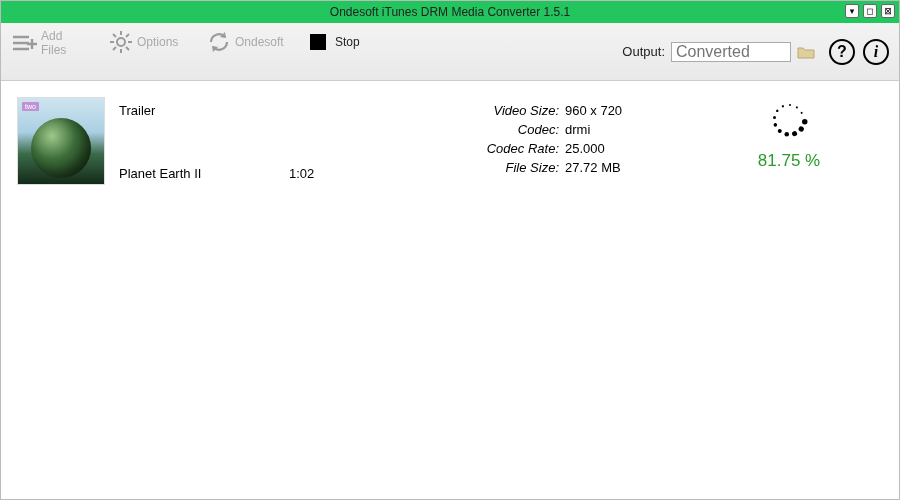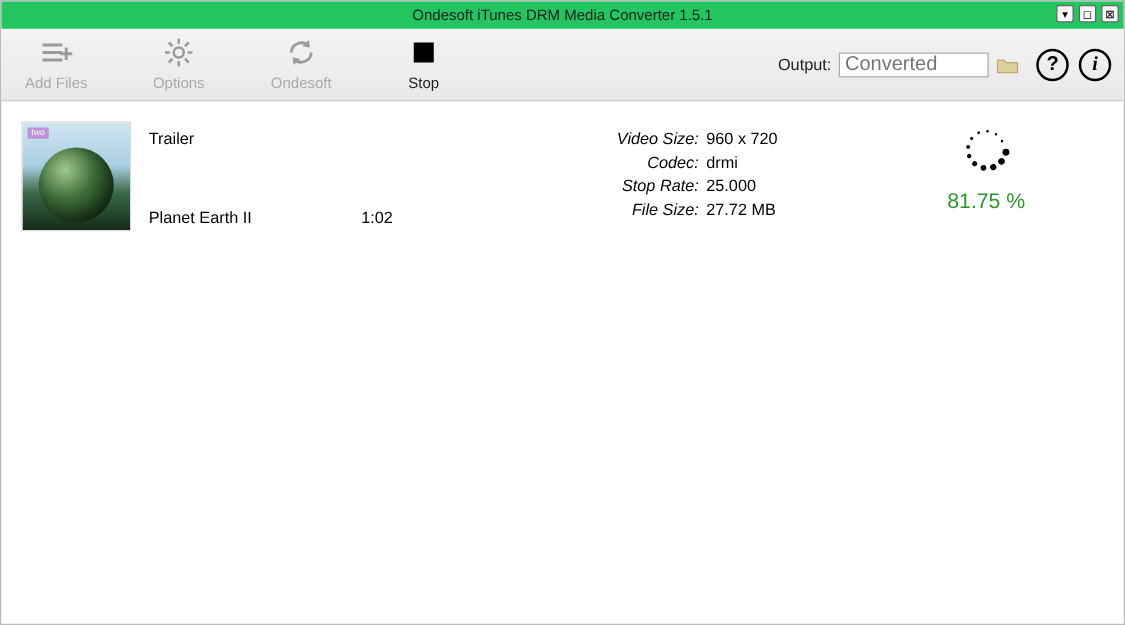--- a/index.html
+++ b/index.html
@@ -3,21 +3,21 @@
 <meta charset="utf-8">
 <style>
   * { box-sizing: border-box; margin: 0; padding: 0; font-family: Arial, Helvetica, sans-serif; }
   body { width: 900px; height: 500px; background: #fff; border: 1px solid #bbb; overflow: hidden; }
   .titlebar { height: 22px; display: flex; align-items: center; justify-content: center; position: relative; background: #22c55e; }
   .titlebar .title { font-size: 12px; color: #222; }
   .win-controls { position: absolute; right: 4px; top: 3px; display: flex; gap: 4px; }
   .win-btn { width: 14px; height: 14px; border: 1px solid #666; border-radius: 2px; display: flex; align-items: center; justify-content: center; font-size: 9px; line-height: 1; background: #fafafa; cursor: pointer; }
   .toolbar { height: 58px; background: linear-gradient(#f3f3f3,#e9e9e9); border-bottom: 1px solid #ccc; display: flex; align-items: center; padding: 0 10px; }
   .tool-group { display: flex; gap: 30px; align-items: flex-start; height: 100%; padding-top: 6px; }
-  .tool-btn { display: flex; flex-direction: column; align-items: center; gap: 4px; width: 68px; cursor: pointer; }
+  .tool-btn { display: flex; flex-direction: row; align-items: center; gap: 4px; width: 68px; cursor: pointer; }
   .tool-btn .ico { width: 26px; height: 26px; display: flex; align-items: center; justify-content: center; }
   .tool-btn .lbl { font-size: 12px; color: #222; }
   .tool-btn.disabled .lbl { color: #aaa; }
   .tool-btn.disabled svg { opacity: 0.35; }
   .spacer { flex: 1; }
   .output-row { display: flex; align-items: center; gap: 6px; margin-right: 14px; }
   .output-row .olabel { font-size: 13px; color: #222; }
   .out-input { width: 120px; height: 20px; border: 1px solid #aaa; background: #fff; font-size: 16px; color: #999; padding: 0 4px; }
   .folder-ico { width: 18px; height: 16px; display:flex; align-items:center; justify-content:center; opacity:0.7; cursor:pointer; }
   .round-ico { width: 26px; height: 26px; border: 2.5px solid #000; border-radius: 50%; display: flex; align-items:center; justify-content:center; font-size: 16px; font-weight: bold; cursor:pointer; }
@@ -126,21 +126,21 @@
     <div class="col-c">
       <div class="kv">
           <span class="k">Video Size:</span>
           <span>960 x 720</span>
         </div>
       <div class="kv">
           <span class="k">Codec:</span>
           <span>drmi</span>
         </div>
       <div class="kv">
-          <span class="k">Stop Rate:</span>
+          <span class="k">Codec Rate:</span>
           <span>25.000</span>
         </div>
       <div class="kv">
           <span class="k">File Size:</span>
           <span>27.72 MB</span>
         </div>
     </div>
     <div class="col-d">
       <div class="spinner">
         <span style="transform: rotate(0deg) translate(13px) scale(1.1)"></span>

